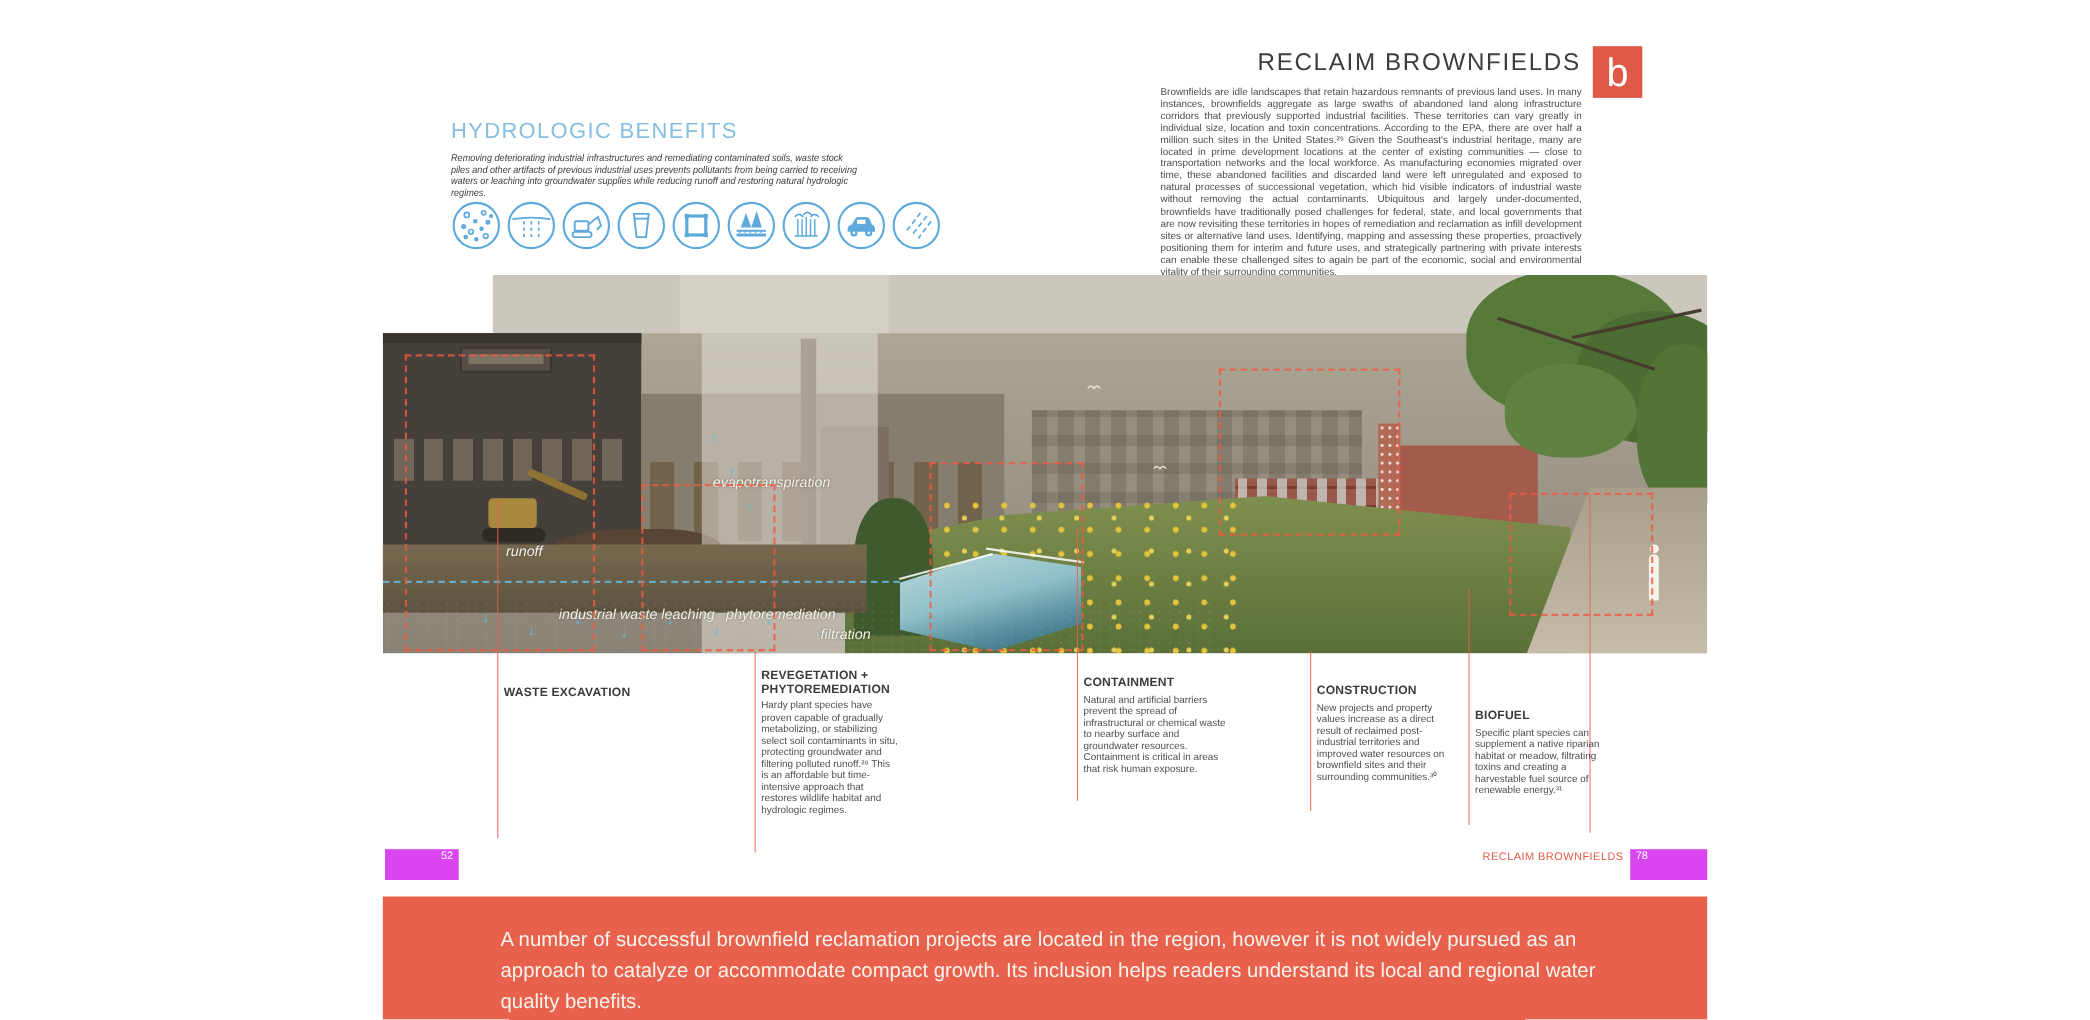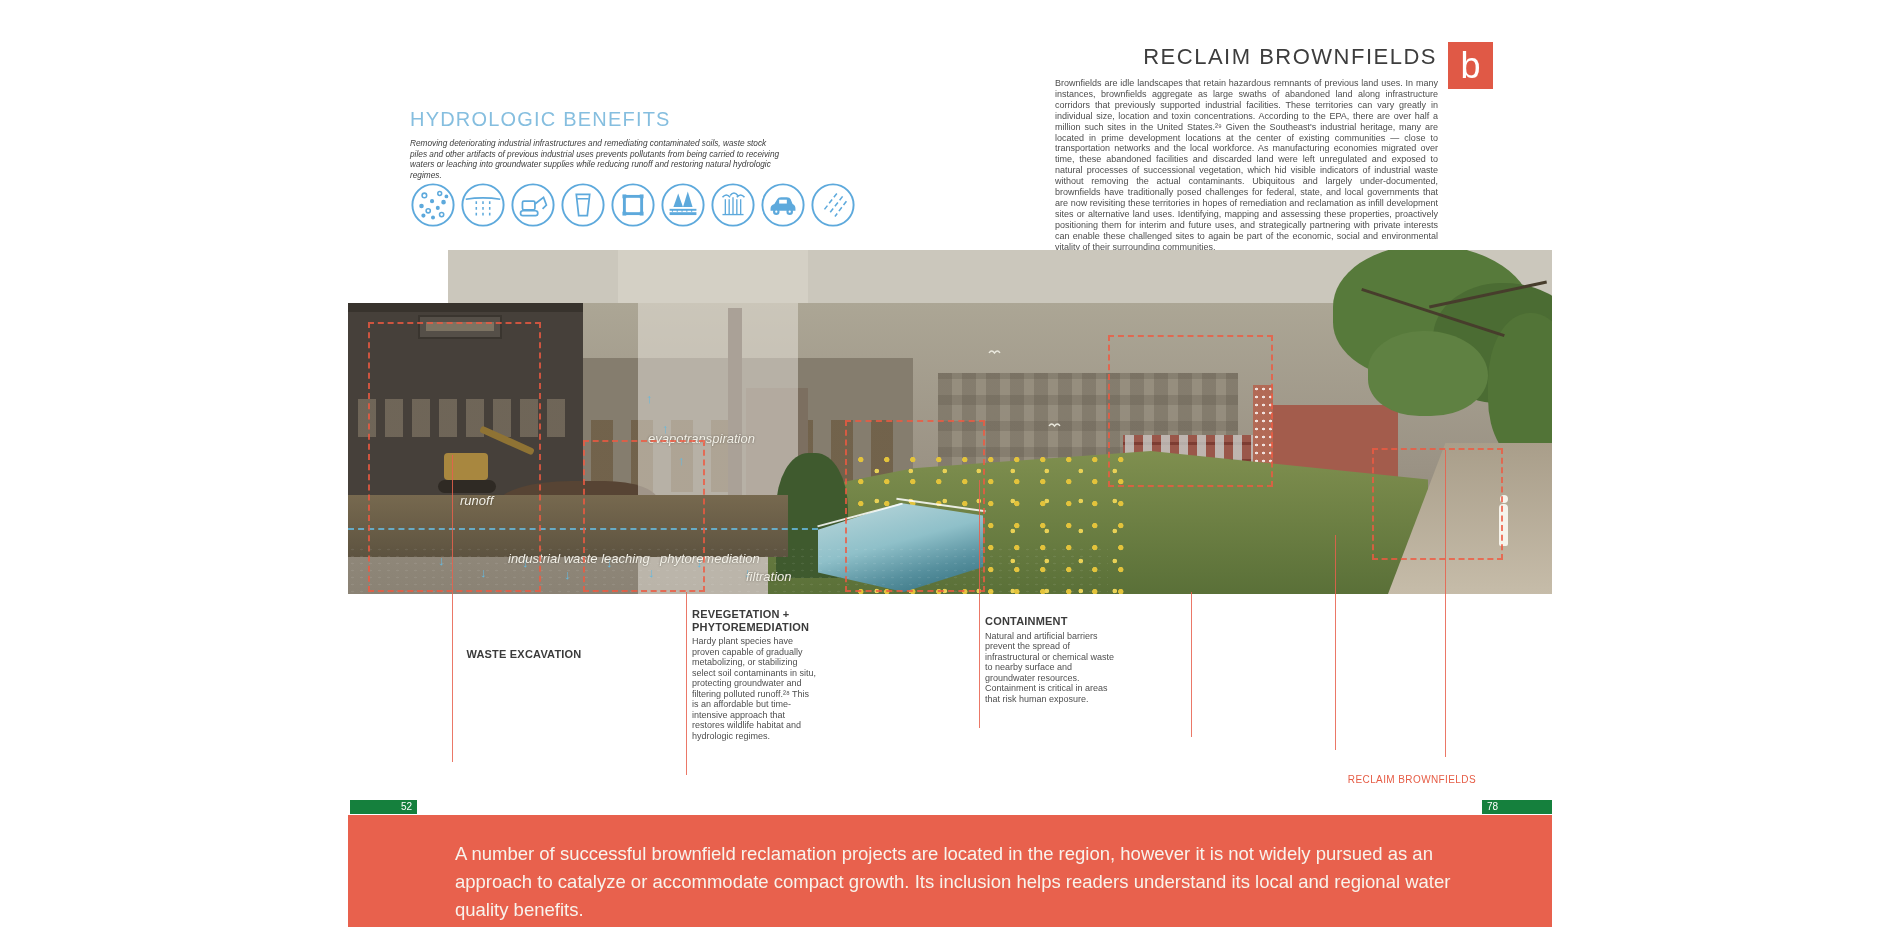--- a/index.html
+++ b/index.html
@@ -95,21 +95,21 @@
   .img-label { position:absolute; color:#f3f1e8; font-size:13px; font-style:italic; white-space:nowrap; text-shadow:0 0 2px rgba(60,55,45,.6); }
   .arrow-up, .arrow-dn { position:absolute; color:#66b9dd; font-size:13px; font-weight:bold; }
 
   
   .rule { position:absolute; width:0; border-left:1.5px solid rgba(232,96,76,.85); }
   .col { position:absolute; color:#4f4f4f; }
   .col h3 { font-size:11px; font-weight:bold; color:#3b3b3b; letter-spacing:.2px; line-height:12.5px; margin-bottom:3px; }
   .col p { font-size:9px; line-height:10.5px; }
 
   
-  .pagebox { position:absolute; top:800px; height:14px; background:#15803d; color:#fff; font-size:10px; line-height:14px; }
+  .pagebox { position:absolute; top:772px; height:28px; background:#d946ef; color:#fff; font-size:10px; line-height:14px; }
   .pagebox.left { left:350px; width:67px; text-align:right; padding-right:5px; }
   .pagebox.right { left:1482px; width:70px; text-align:left; padding-left:5px; }
   .footer-label { position:absolute; top:774px; left:1290px; width:186px; text-align:right; font-size:10px; color:#e65c45; letter-spacing:.4px; }
 
   
   .banner { position:absolute; left:348px; top:815px; width:1204px; height:112px; background:#e8614d; }
   .banner p { position:absolute; left:107px; top:25px; width:1020px; font-size:18.5px; line-height:28px; color:#f8f3ec; }
 </style>
 </head>
 <body>
@@ -327,31 +327,39 @@
     <div class="dash-box" style="left:1024px;top:198px;width:131px;height:112px;"></div>
   </div>
 
   <div class="rule" style="left:452px;top:455px;height:307px;"></div>
   <div class="rule" style="left:686px;top:592px;height:183px;"></div>
   <div class="rule" style="left:979px;top:480px;height:248px;"></div>
   <div class="rule" style="left:1191px;top:592px;height:145px;"></div>
   <div class="rule" style="left:1335px;top:535px;height:215px;"></div>
   <div class="rule" style="left:1445px;top:450px;height:307px;"></div>
 
-  <div class="col" style="left:458px;top:648px;width:132px;text-align:center;">
+  <div class="col" style="left:458px;top:624px;width:132px;">
     <h3>WASTE EXCAVATION</h3>
   </div>
   <div class="col" style="left:985px;top:615px;width:132px;">
     <h3>CONTAINMENT</h3>
     <p>Natural and artificial barriers prevent the spread of infrastructural or chemical waste to nearby surface and groundwater resources. Containment is critical in areas that risk human exposure.</p>
   </div>
   <div class="col" style="left:692px;top:608px;width:125px;">
     <h3>REVEGETATION + PHYTOREMEDIATION</h3>
     <p>Hardy plant species have proven capable of gradually metabolizing, or stabilizing select soil contaminants in situ, protecting groundwater and filtering polluted runoff.²⁸ This is an affordable but time-intensive approach that restores wildlife habitat and hydrologic regimes.</p>
   </div>
+  <div class="col" style="left:1197px;top:622px;width:128px;">
+    <h3>CONSTRUCTION</h3>
+    <p>New projects and property values increase as a direct result of reclaimed post-industrial territories and improved water resources on brownfield sites and their surrounding communities.³⁰</p>
+  </div>
+  <div class="col" style="left:1341px;top:645px;width:128px;">
+    <h3>BIOFUEL</h3>
+    <p>Specific plant species can supplement a native riparian habitat or meadow, filtrating toxins and creating a harvestable fuel source of renewable energy.³¹</p>
+  </div>
 
   <div class="pagebox left">52</div>
   <div class="footer-label">RECLAIM BROWNFIELDS</div>
   <div class="pagebox right">78</div>
 
   <div class="banner">
     <p>A number of successful brownfield reclamation projects are located in the region, however it is not widely pursued as an approach to catalyze or accommodate compact growth. Its inclusion helps readers understand its local and regional water quality benefits.</p>
   </div>
 
 </div>

